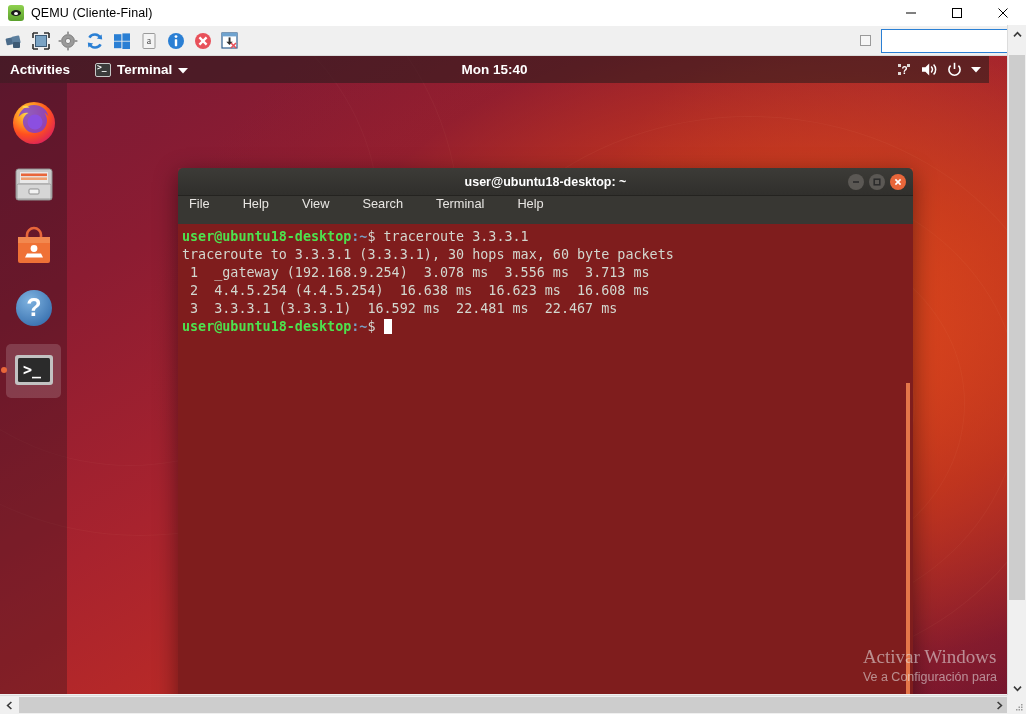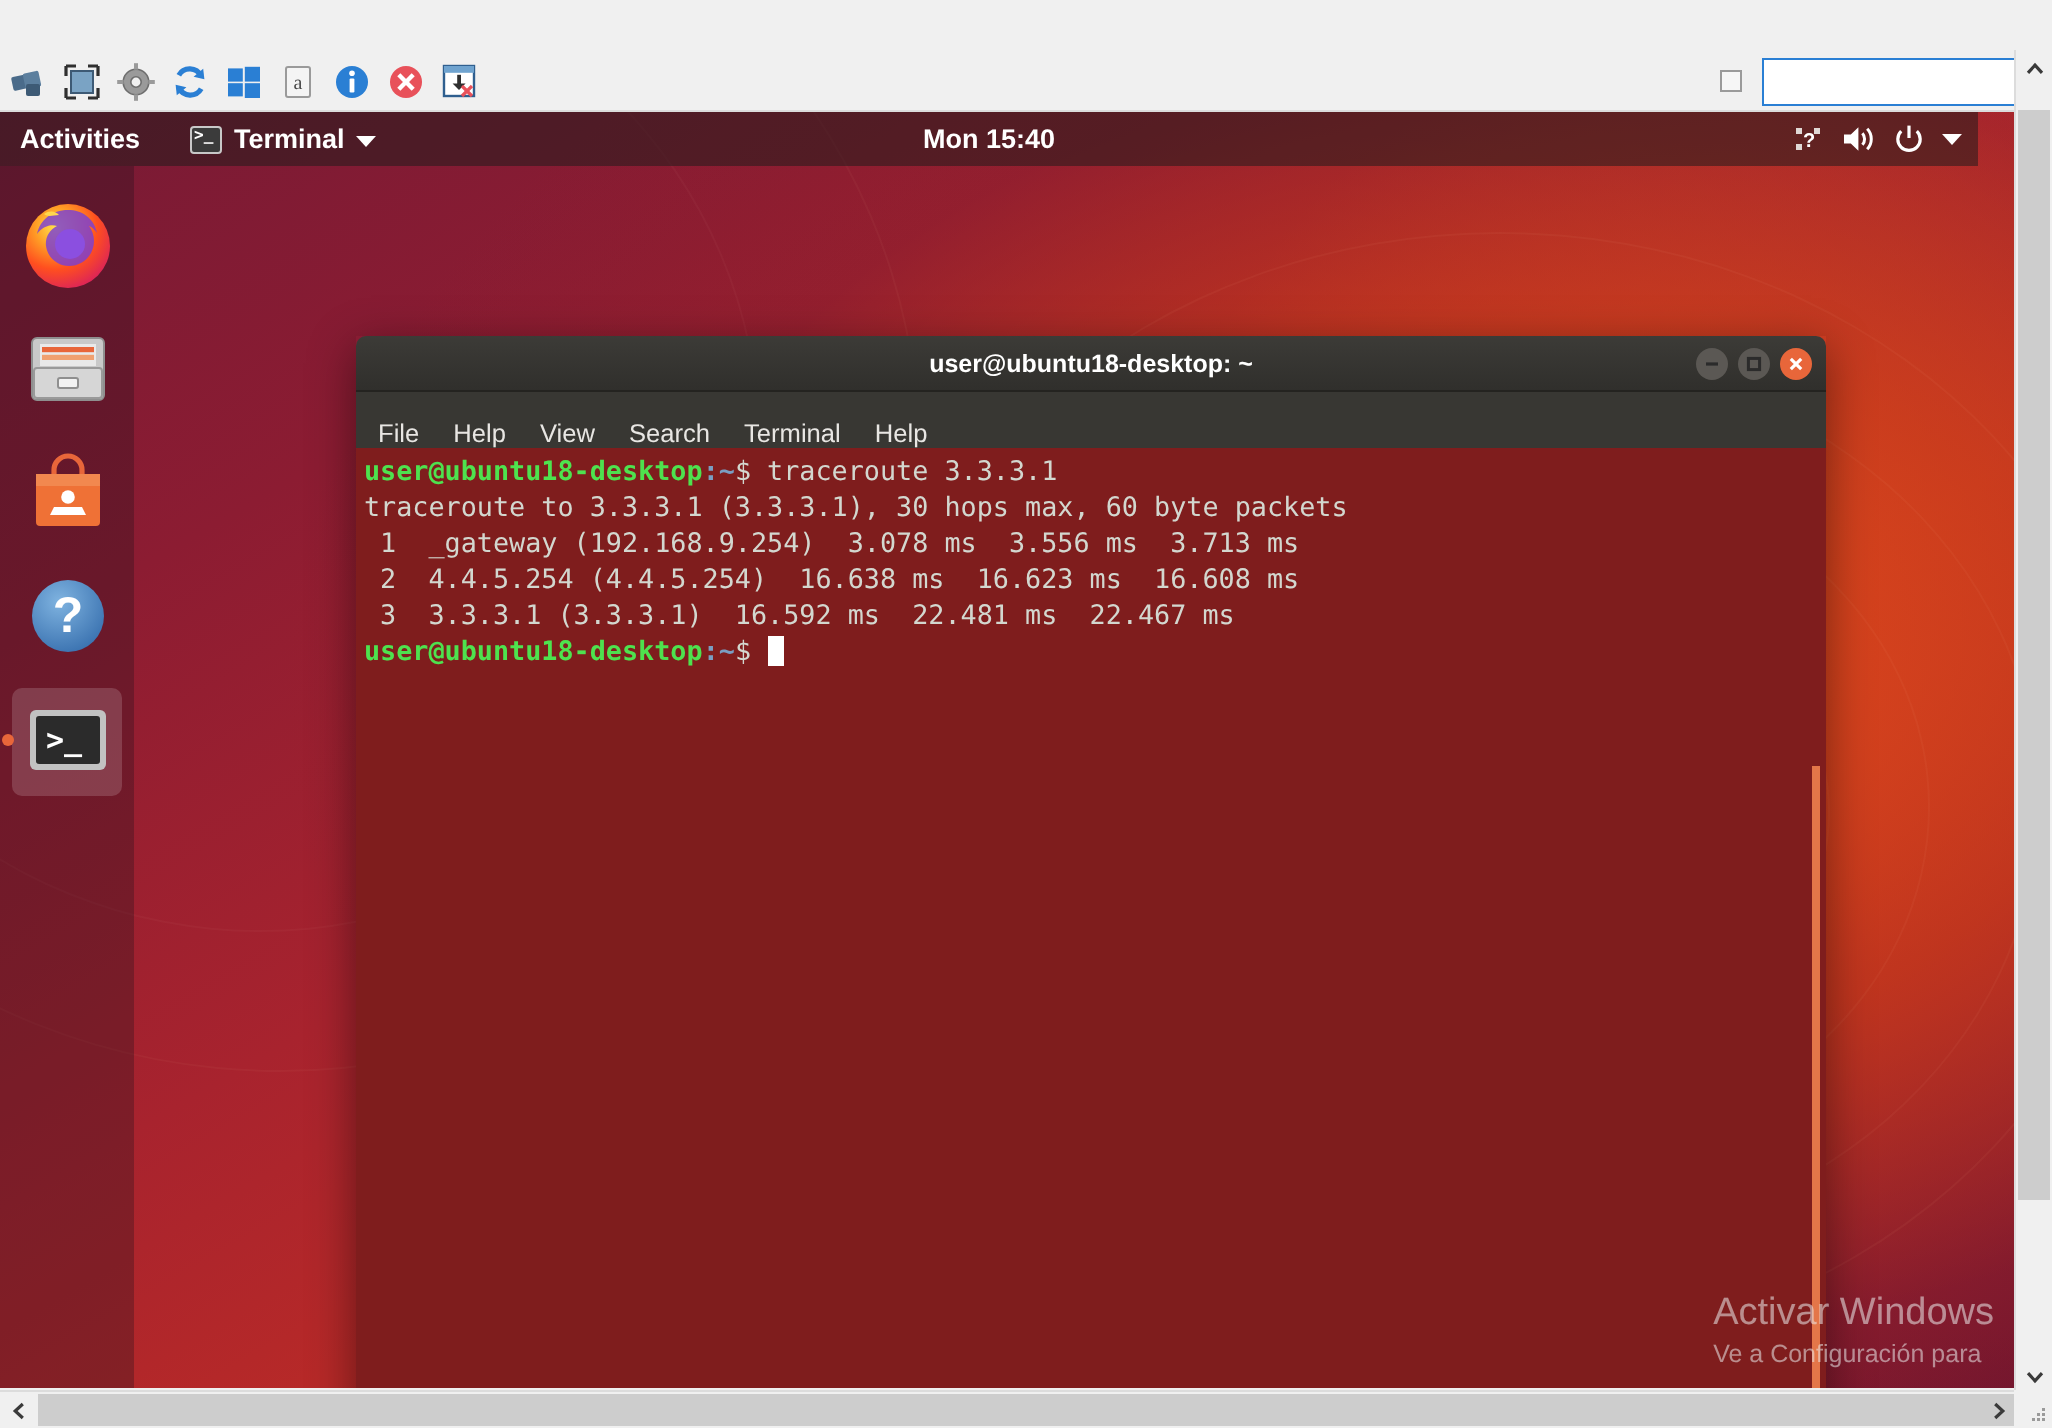--- a/index.html
+++ b/index.html
@@ -235,22 +235,22 @@
     display: flex; align-items: center; justify-content: center;
     flex: none;
   }
   .term-btn.gray { background: #5b5854; }
   .term-btn.close { background: #e8663a; }
   .term-btn svg { display: block; }
 
   #terminal-menubar {
     height: 28px;
     background: #383733;
-    display: flex; align-items: flex-end;
-    padding-left: 11px; gap: 17px;
+    display: flex; align-items: flex-start;
+    padding-left: 11px; gap: 33px;
   }
   .menu-item {
     font-size: 12.8px; color: #e8e6e3;
     white-space: nowrap;
   }
 
   #terminal-body {
     height: 487px;
     background: #7f1d1d;
     border-bottom-left-radius: 5px; border-bottom-right-radius: 5px;
@@ -284,21 +284,21 @@
     opacity: 0.9;
   }
 
   
   #watermark {
     position: absolute; right: 10px; bottom: 8px;
     text-align: left;
     color: rgba(235,235,235,0.55);
     pointer-events: none;
   }
-  #watermark-title { font-size: 19px; line-height: 24px; white-space: nowrap; }
+  #watermark-title { font-size: 19px; line-height: 24px; white-space: nowrap; font-family: Liberation Serif, serif; }
   #watermark-sub { font-size: 12.5px; line-height: 17px; white-space: nowrap; }
 
   
   #vscrollbar {
     position: absolute; right: 0; top: 25px;
     width: 19px; height: 689px;
     background: #f0f0f0;
     border-left: 1px solid #dcdcdc;
   }
   #vscroll-up, #vscroll-down {
@@ -337,20 +337,41 @@
   .grip-dots {
     position: absolute; right: 2px; bottom: 2px;
     width: 8px; height: 8px;
   }
 </style>
 </head>
 <body>
 
 <div id="qemu-window">
 
+  <div id="qemu-titlebar">
+    <div id="qemu-app-icon"></div>
+    <div id="qemu-title-text">QEMU (Cliente-Final)</div>
+    <div style="flex:1 1 auto;"></div>
+    <div class="win-ctl">
+      <svg width="12" height="12" viewBox="0 0 12 12">
+          <line x1="1" y1="6" x2="11" y2="6" stroke="#000" stroke-width="1"></line>
+        </svg>
+    </div>
+    <div class="win-ctl">
+      <svg width="12" height="12" viewBox="0 0 12 12">
+          <rect x="1.5" y="1.5" width="9" height="9" fill="none" stroke="#000" stroke-width="1"></rect>
+        </svg>
+    </div>
+    <div class="win-ctl">
+      <svg width="12" height="12" viewBox="0 0 12 12">
+          <line x1="1.5" y1="1.5" x2="10.5" y2="10.5" stroke="#000" stroke-width="1"></line>
+          <line x1="10.5" y1="1.5" x2="1.5" y2="10.5" stroke="#000" stroke-width="1"></line>
+        </svg>
+    </div>
+  </div>
 
   <div id="qemu-toolbar">
 
     <div class="tb-btn">
       <svg width="20" height="20" viewBox="0 0 20 20">
         <rect x="2" y="7" width="7" height="7" rx="1" fill="#4a6b8a" transform="rotate(-12 5 10)"></rect>
         <rect x="8" y="5" width="8" height="8" rx="1" fill="#5c7f9e" transform="rotate(-12 12 9)"></rect>
         <rect x="9" y="11" width="7" height="6" rx="1" fill="#3d5a75"></rect>
       </svg>
     </div>

